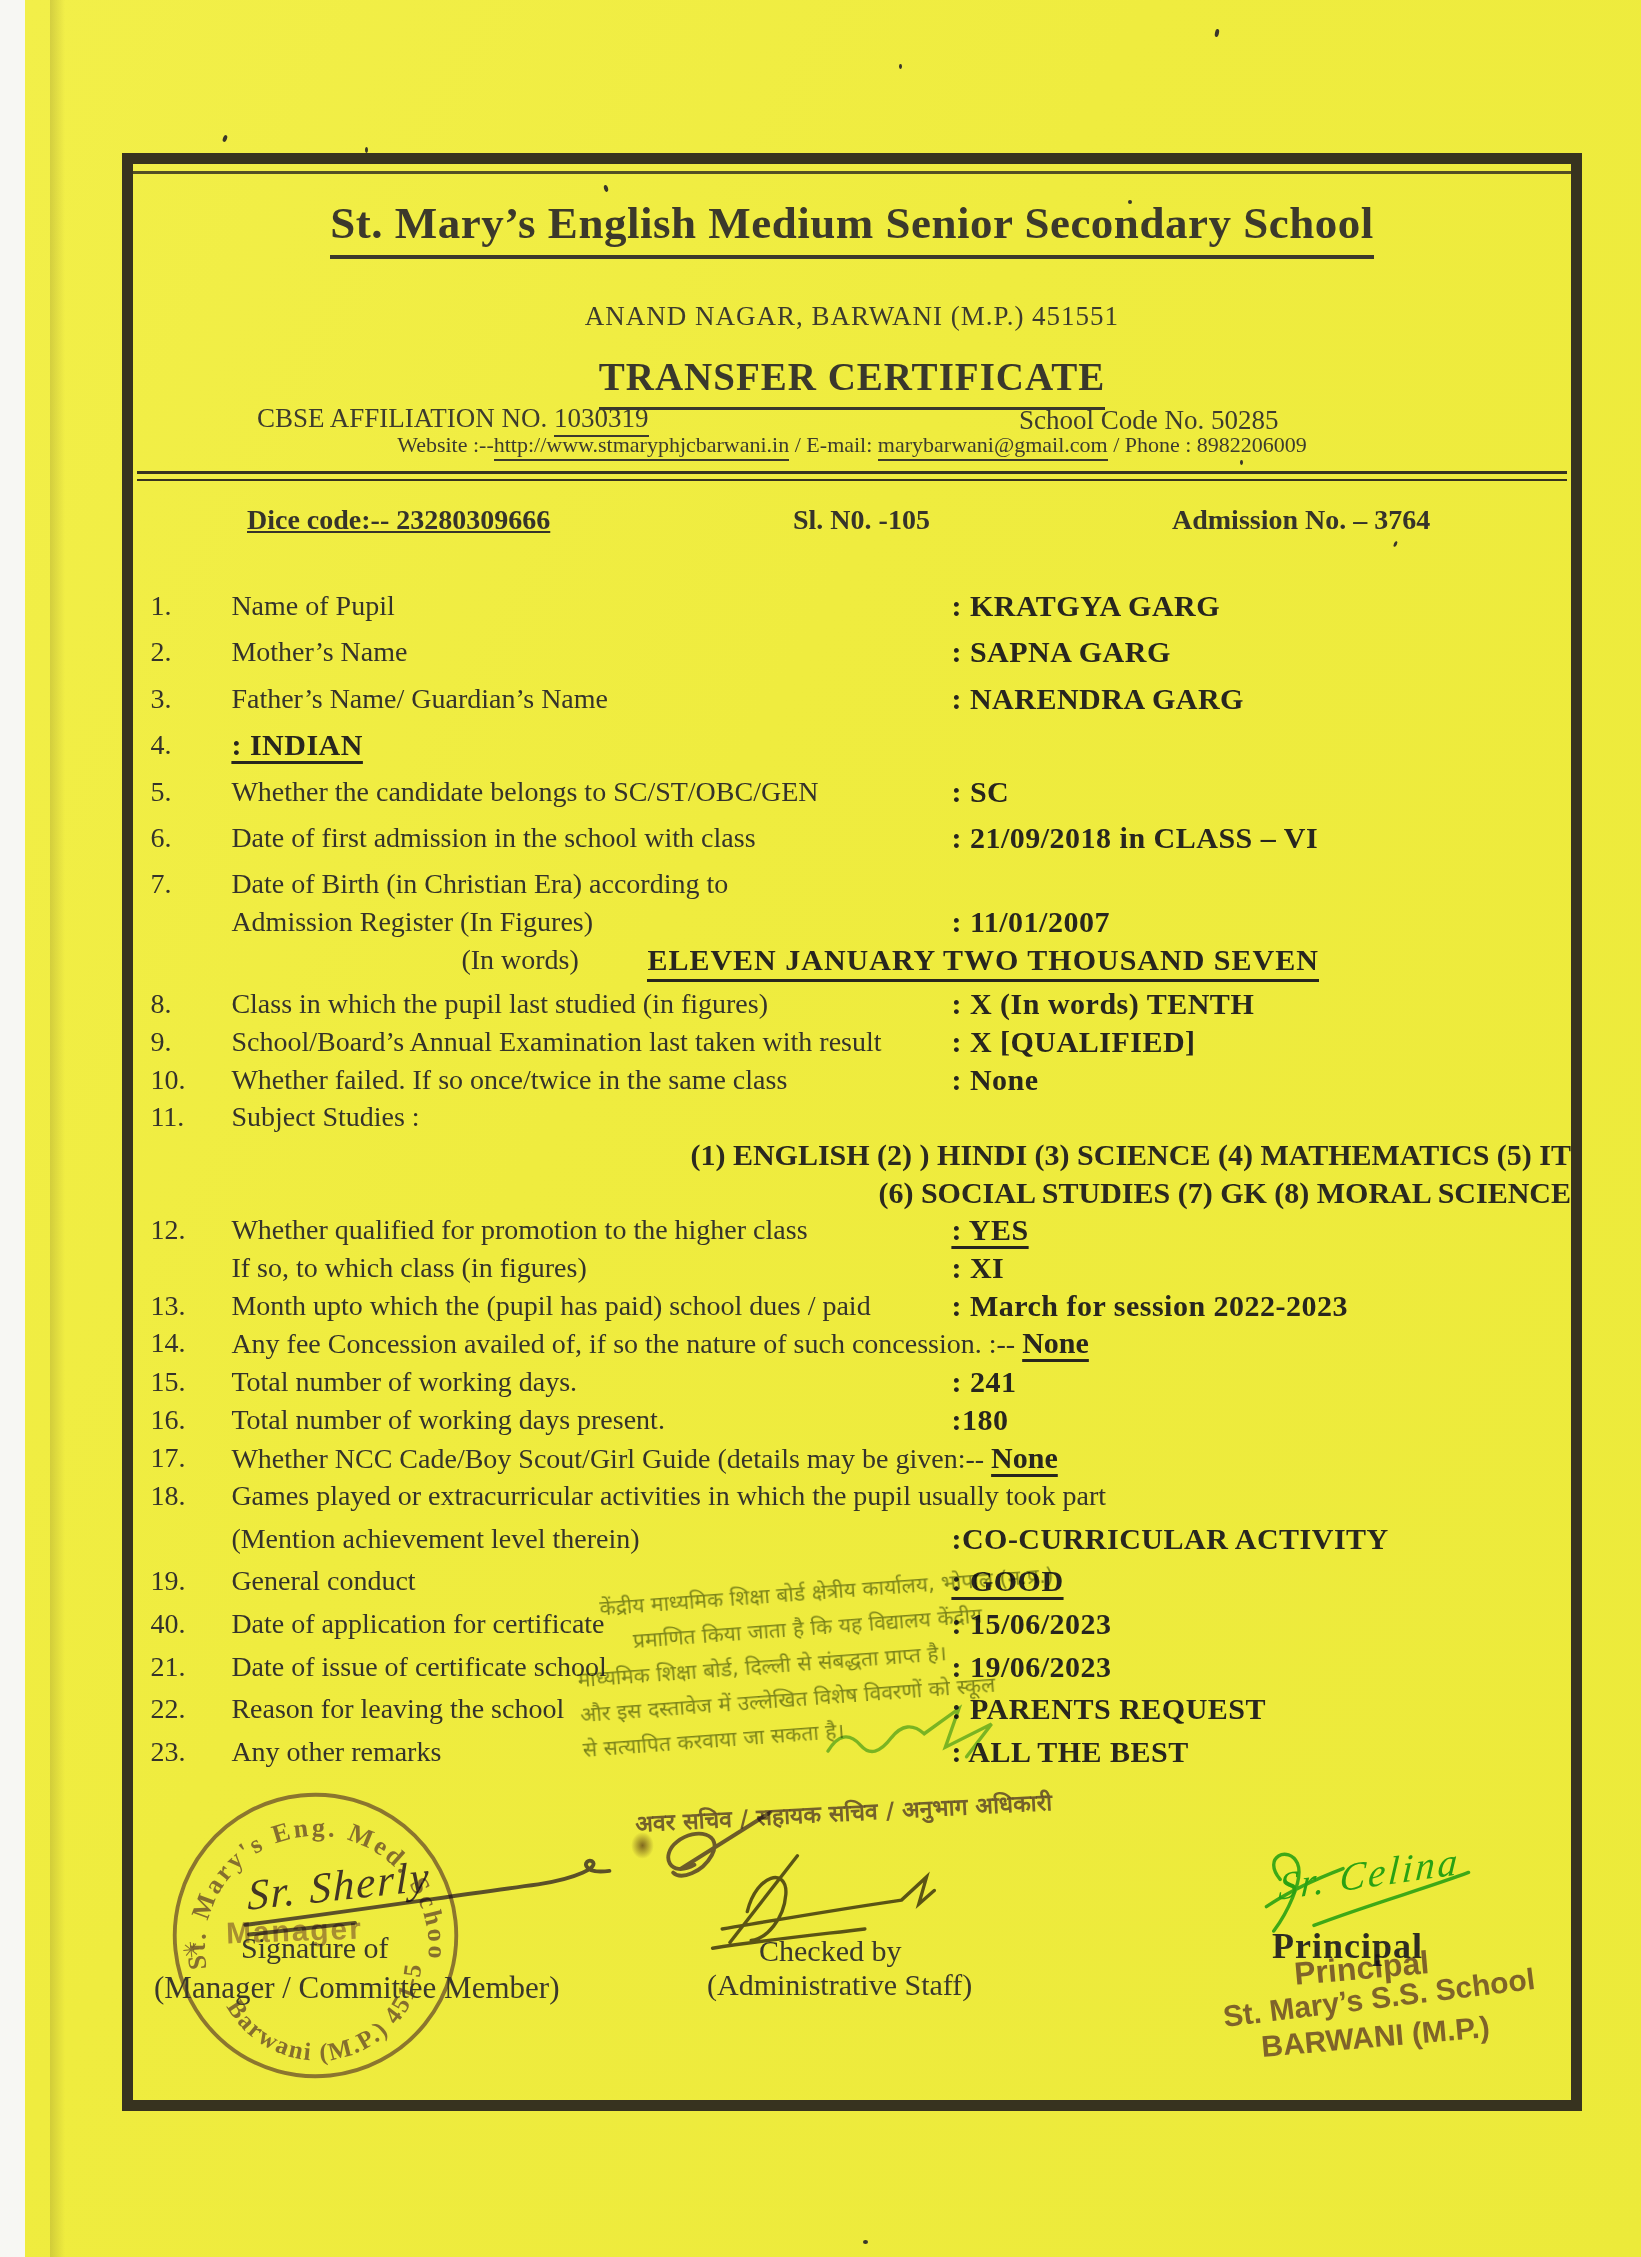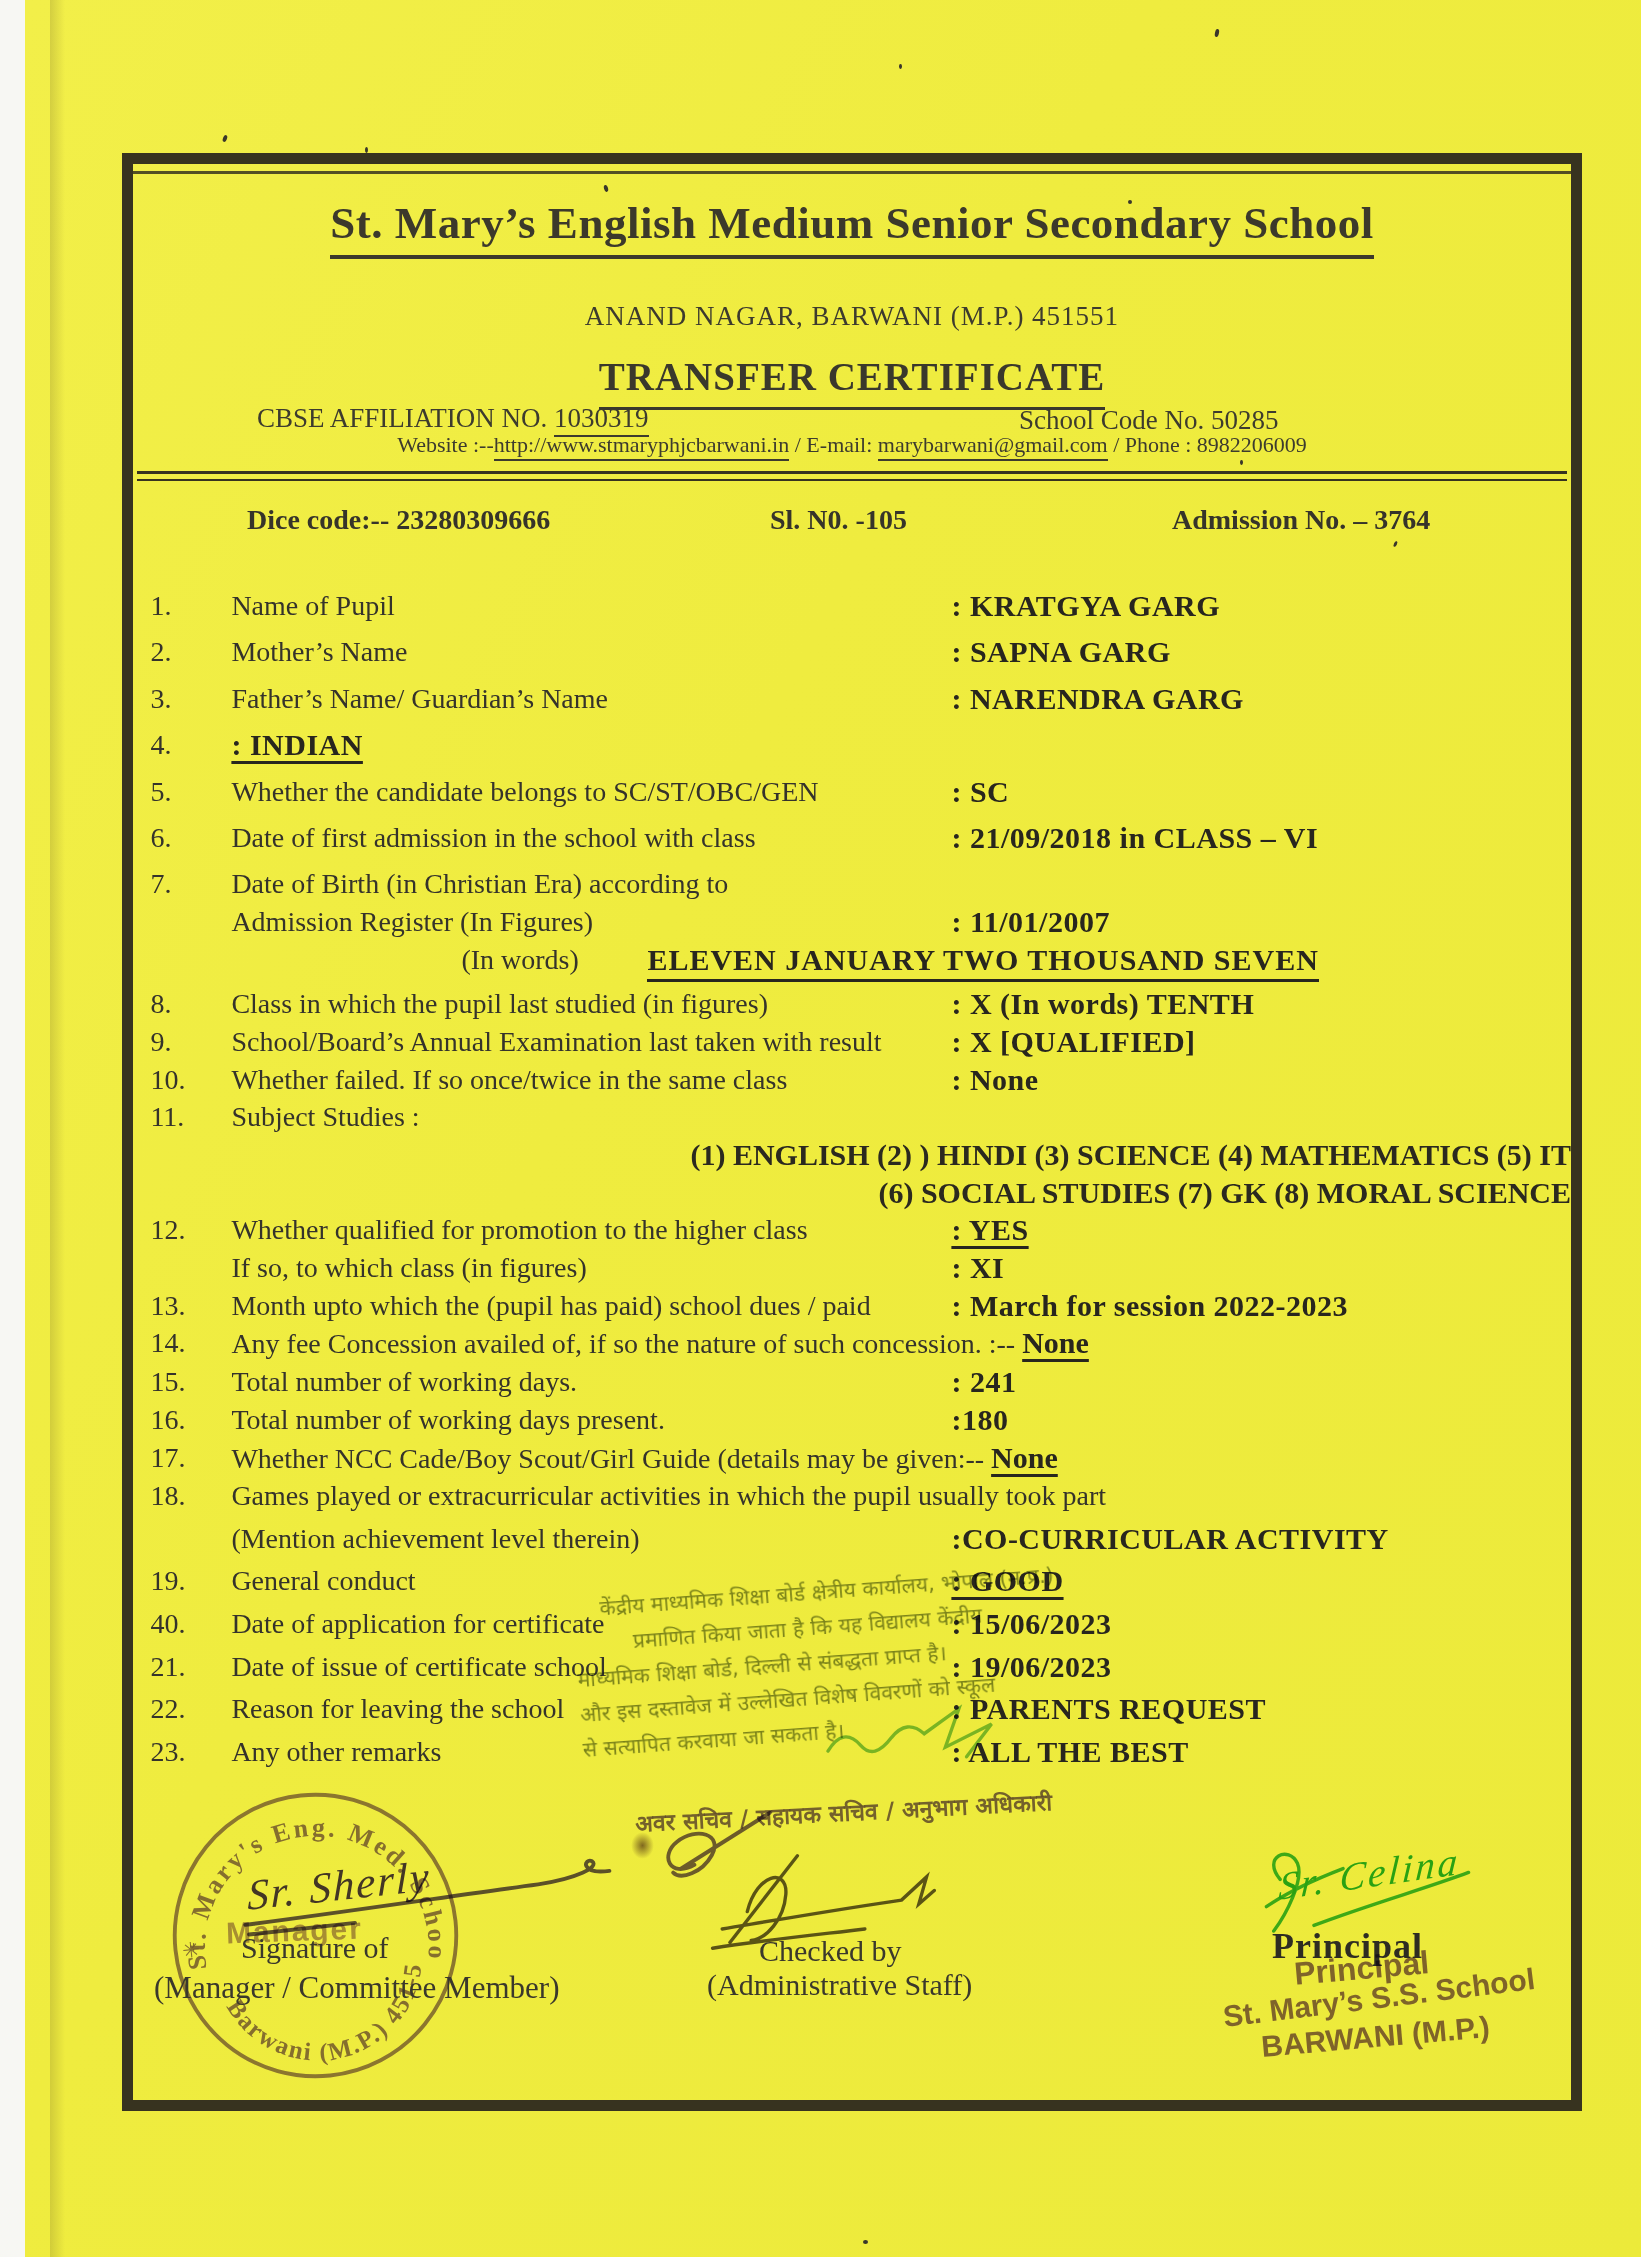--- a/index.html
+++ b/index.html
@@ -34,22 +34,22 @@
   .doc-title .tline{display:inline-block;border-bottom:3.9px solid #3a382c;padding-bottom:8px;margin-top:16px;}
   .cbse-row{position:absolute;left:0;top:239px;width:100%;font-size:27px;color:#3d3b2e;}
   .cbse-left{position:absolute;left:124px;top:0;}
   .cbse-right{position:absolute;left:886px;top:1.9px;}
   .u2{border-bottom:2.9px solid #3d3b2e;padding-bottom:1.9px;text-align:right;}
   .web-row{position:absolute;left:0;top:268px;width:100%;text-align:center;font-size:22px;color:#3d3b2e;white-space:nowrap;}
   .rule1{position:absolute;left:3.9px;top:307px;width:calc(100% - 7.7px);height:2.9px;background:#37331f;}
   .rule2{position:absolute;left:3.9px;top:315px;width:calc(100% - 7.7px);height:1.9px;background:#37331f;}
 
   .meta-row{position:absolute;left:0;top:340px;width:100%;font-size:28px;font-weight:bold;color:#36342a;}
-  .meta-dice{position:absolute;left:114px;}
-  .meta-sl{position:absolute;left:637px;}
+  .meta-dice{position:absolute;left:114px;text-decoration:underline;}
+  .meta-sl{position:absolute;left:660px;}
   .meta-adm{position:absolute;left:1039px;}
 
   
   #items{position:absolute;left:0;top:427px;width:100%;font-size:28px;color:#35332b;}
   .row{display:flex;align-items:flex-start;line-height:30px;margin-bottom:16.4px;}
   .row.gb{margin-bottom:7.7px;}
   .row.gc{margin-bottom:12.6px;}
   .num{flex:0 0 81px;padding-left:17.4px;box-sizing:content-box;}
   .lab{flex:0 0 720px;}
   .lab.full{flex:1 1 auto;}

